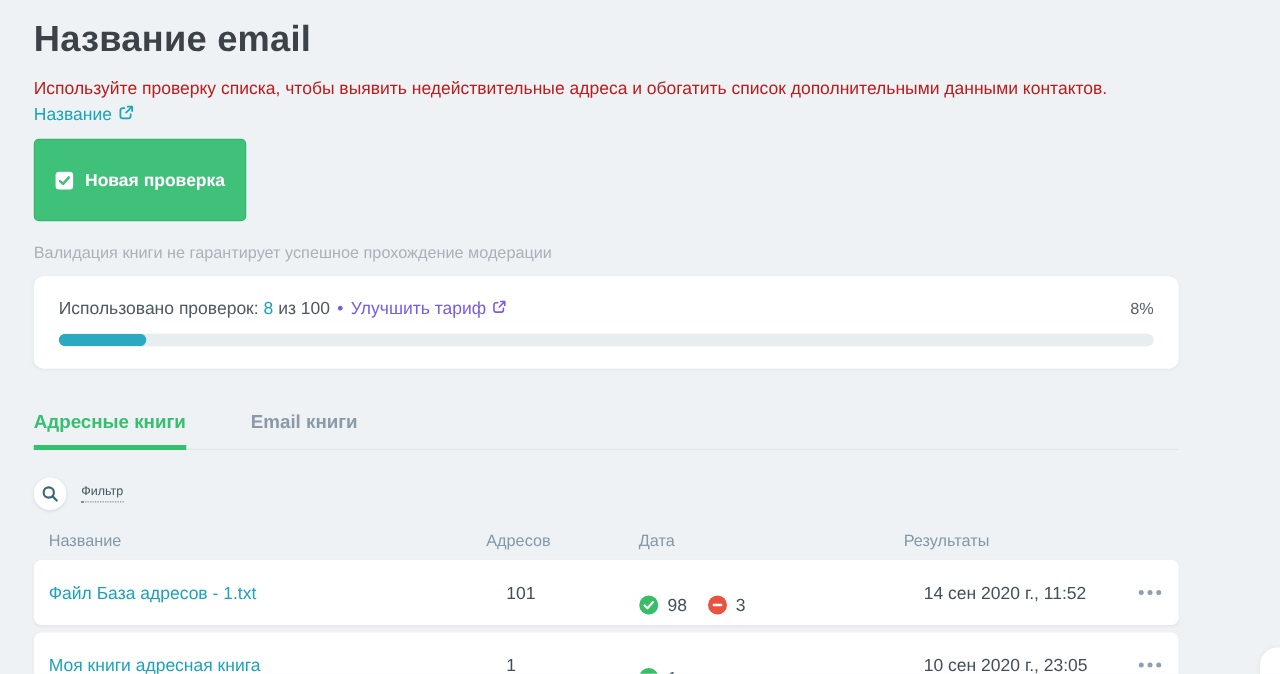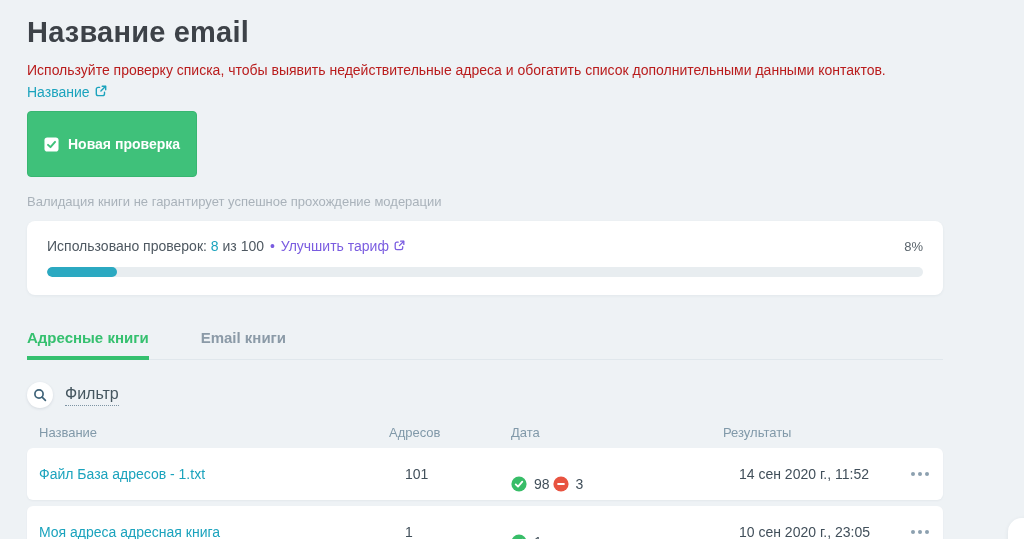--- a/index.html
+++ b/index.html
@@ -61,40 +61,40 @@
     height: 4px; background: #35c06f;
   }
 
   .filter { margin-top: 22px; display: flex; align-items: center; gap: 12px; }
   .filter-btn {
     width: 26px; height: 26px; border-radius: 50%; background: #fff;
     border: none; box-shadow: 0 1px 3px rgba(40,60,80,0.12);
     display: inline-flex; align-items: center; justify-content: center; cursor: pointer;
   }
   .filter-label {
-    font-size: 16px; color: #45565f; border-bottom: 1px dotted #7d93a3;
+    font-size: 10px; color: #45565f; border-bottom: 1px dotted #7d93a3;
     padding-bottom: 2px; cursor: pointer;
   }
 
   .thead, .row {
     display: grid;
     grid-template-columns: 350px 122px 212px 1fr 48px;
     align-items: center;
     padding: 0 12px;
   }
   .thead { margin-top: 17px; font-size: 13px; color: #8199a9; }
   .tbody { margin-top: 8px; }
   .row {
     background: #fff; border-radius: 6px; height: 52px; margin-bottom: 6px;
     box-shadow: 0 1px 2px rgba(40,60,80,0.05);
   }
   .row-name { color: #1ba3bd; font-size: 14px; text-decoration: none; cursor: pointer;
     white-space: nowrap; overflow: hidden; text-overflow: ellipsis; }
   .row-count, .row-date { font-size: 14px; color: #414f5a; margin-left: 16px; }
-  .results-cell { display: inline-flex; align-items: flex-start; gap: 3px; margin-top: 20px; }
+  .results-cell { display: inline-flex; align-items: flex-start; gap: 16px; margin-top: 20px; }
   .res { display: inline-flex; align-items: center; gap: 7px; font-size: 14px; color: #414f5a; }
   .circ { display: inline-flex; }
   .dots-btn {
     background: none; border: none; cursor: pointer;
     display: inline-flex; gap: 3px; align-items: center; justify-content: flex-end;
     padding: 6px 2px; justify-self: end;
   }
   .dots-btn i { width: 4px; height: 4px; border-radius: 50%; background: #8ca0af; display: inline-block; }
 
   .chat-corner {
@@ -215,21 +215,21 @@
     <button class="dots-btn">
       <span style="display:inline-flex;gap:3px;">
               <i></i>
               <i></i>
               <i></i>
             </span>
           </button>
   </div>
 
   <div class="row">
-    <a class="row-name">Моя адреса адресная книга</a>
+    <a class="row-name">Моя книги адресная книга</a>
     <span class="row-count">1</span>
     <span class="results-cell">
       <span class="res res-valid">
         <span class="circ">
           <svg width="16" height="16" viewBox="0 0 16 16">
             <circle cx="8" cy="8" r="7.6" fill="#38bd68"></circle>
             <path d="M4.7 8.4 L7 10.6 L11.3 5.7" stroke="#fff" stroke-width="1.8" fill="none" stroke-linecap="round" stroke-linejoin="round"></path>
           </svg>
         </span>
         <span class="valid-num">1</span>

